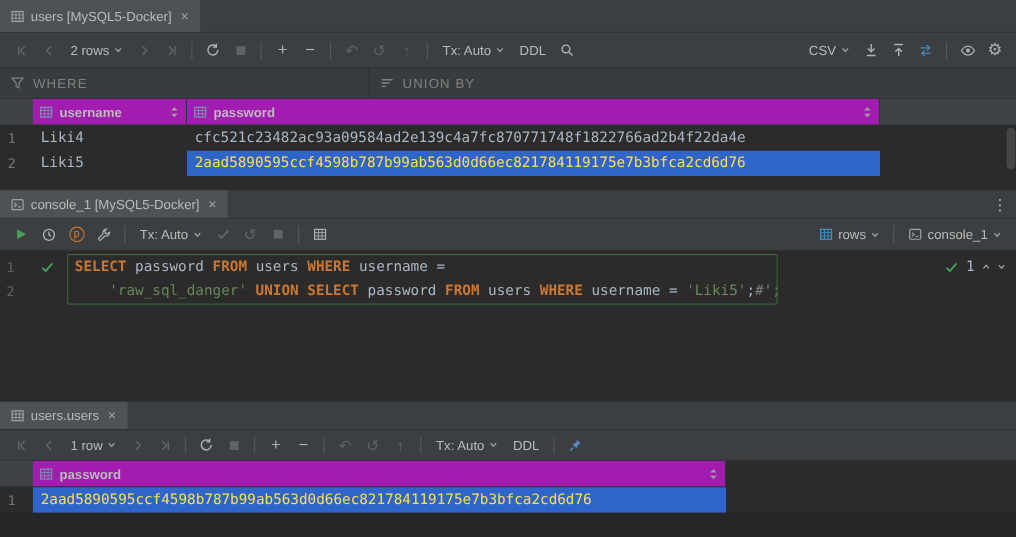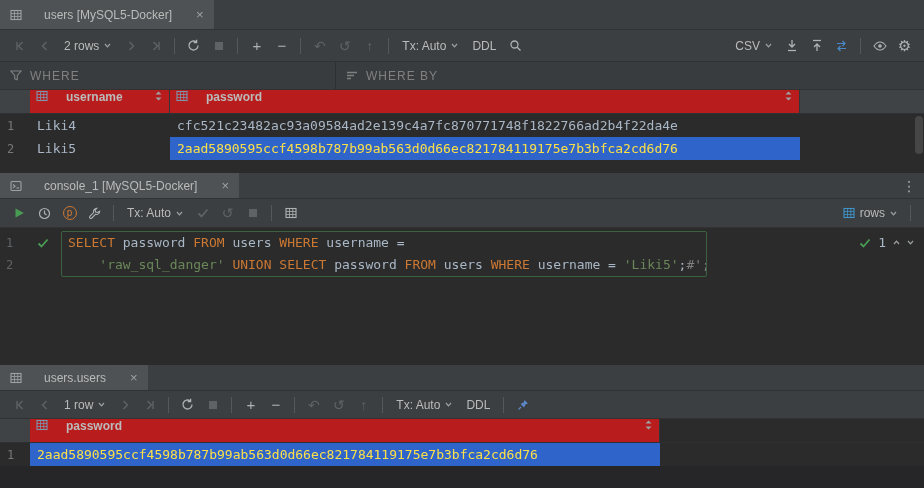--- a/index.html
+++ b/index.html
@@ -4,21 +4,21 @@
 <style>
   *{box-sizing:border-box;margin:0;padding:0}
   body{width:924px;height:488px;background:#2b2b2b;font-family:"Liberation Sans",sans-serif;overflow:hidden}
   .app{display:flex;flex-direction:column;width:924px;height:488px;font-size:12px;color:#bbbbbb;user-select:none}
   .icon{display:inline-flex;align-items:center;justify-content:center;line-height:1}
   .icon svg{display:block}
 
   
   .tabbar{flex:0 0 30px;background:#3c3f41;display:flex;align-items:stretch;border-bottom:1px solid #323232}
   .tabbar.small{flex:0 0 26px}
-  .tab{display:flex;align-items:center;gap:22px;padding:0 10px;color:#bbbbbb;cursor:default}
+  .tab{display:flex;align-items:center;gap:6px;padding:0 10px;color:#bbbbbb;cursor:default}
   .tab.active{background:#4e5254}
   .tab-close{color:#9da2a5;font-size:13px;margin-left:2px}
   .kebab{margin-left:auto;margin-right:6px;align-self:center;color:#afb1b3;font-size:14px;width:18px;height:18px;display:flex;align-items:center;justify-content:center}
 
   
   .toolbar{flex:0 0 32px;background:#3c3f41;border-bottom:1px solid #323232;display:flex;align-items:center;padding:0 8px;gap:2px}
   .toolbar.h29{flex:0 0 29px}
   .toolbar.h28{flex:0 0 28px}
   .tbtn{min-width:23px;height:23px;display:inline-flex;align-items:center;justify-content:center;color:#afb1b3;font-size:14px}
   .tbtn.dis{color:#5f6365}
@@ -32,21 +32,21 @@
   .pcircle{display:inline-flex;width:14px;height:14px;border:1px solid var(--keyword-orange,#cc7832);border-radius:50%;color:var(--keyword-orange,#cc7832);font-size:10px;align-items:center;justify-content:center;font-family:"DejaVu Sans Mono",monospace}
 
   
   .filterbar{flex:0 0 28px;background:#393c3e;border-bottom:1px solid #323232;display:flex;align-items:center;color:#808080}
   .filter-half{display:flex;align-items:center;gap:8px;padding:0 10px;height:100%;letter-spacing:1px}
   .filter-half.where{width:336px;border-right:1px solid #2f2f2f}
 
   
   .grid-header{flex:0 0 24px;background:#3f4345;display:flex;color:#bbbbbb;border-bottom:1px solid #2e3133}
   .grid-header.bottomg{background:transparent}
-  .hcell{display:flex;align-items:flex-start;gap:18px;padding:0 6px;border-right:1px solid #333638;font-weight:bold;background:#b91c1c}
+  .hcell{display:flex;align-items:center;gap:6px;padding:0 6px;border-right:1px solid #333638;font-weight:bold;background:#a21caf}
   .hcell .sort{margin-left:auto;color:#9da2a5}
   .hfill{flex:1;background:#3f4345}
   .hfill.darkfill{background:transparent}
   .gutter-cell{width:30px;flex:0 0 30px;color:#787878;display:flex;align-items:center;padding-left:7px;font-family:"DejaVu Sans Mono",monospace;font-size:12px}
   .gutter-cell.hdr{background:#3f4345}
   .grid-rows{background:#2b2b2b;position:relative}
   .grid-rows.toprows{flex:0 0 46px}
   .grid-rows.bottomrows{flex:0 0 23px}
   .grid-row{height:23px;display:flex;font-family:"DejaVu Sans Mono",monospace;font-size:13px;color:#a9b7c6}
   .cell{display:flex;align-items:center;padding:0 7px;white-space:nowrap;overflow:hidden}
@@ -56,21 +56,21 @@
   .bottom-fill{flex:0 0 22px;background:#262628}
 
   
   .editor{flex:1;background:#2b2b2b;position:relative;font-family:"DejaVu Sans Mono",monospace;font-size:13px;overflow:hidden}
   #editor-lines{padding-top:4px}
   .ed-line{display:flex;height:22px;line-height:22px}
   .ln{flex:0 0 26px;padding-left:6px;color:#606366;font-size:12px}
   .ln-mark{flex:0 0 34px;display:flex;align-items:center;justify-content:center}
   .ln-mark .icon{color:var(--exec-green,#499c54)}
   .code{white-space:pre;padding-left:8px}
-  .tok-keyword{color:var(--keyword-orange,#cc7832);font-weight:normal}
+  .tok-keyword{color:var(--keyword-orange,#cc7832);font-weight:bold}
   .tok-plain{color:#a9b7c6}
   .tok-string{color:var(--string-green,#6a8759)}
   .tok-comment{color:#808080}
   .exec-box{position:absolute;left:61px;top:3px;width:646px;height:46px;border:1px solid #3c6240;border-radius:2px;pointer-events:none}
   .inspections{position:absolute;right:10px;top:7px;display:flex;align-items:center;gap:7px;color:#a9b7c6}
   .inspections .ok{color:var(--exec-green,#499c54)}
 
   .tbl-gray{color:#9da2a5}
   .tbl-blue{color:var(--accent-blue,#3d94c9)}
   .tbl-header{color:#7d94ad}
@@ -208,21 +208,21 @@
           </svg>
         </span>
       <span>WHERE</span>
     </div>
     <div class="filter-half">
       <span class="icon">
           <svg width="12" height="11" viewBox="0 0 12 11">
             <path d="M1 2.5 H11 M1 5.5 H8 M1 8.5 H5" stroke="currentColor" stroke-width="1.3"></path>
           </svg>
         </span>
-      <span>WHERE BY</span>
+      <span>UNION BY</span>
     </div>
   </div>
 
   <div class="grid-header">
     <div class="gutter-cell hdr"></div>
     <div class="hcell" style="width:140px">
       <span class="icon tbl-header">
           <svg width="12" height="12" viewBox="0 0 12 12">
             <rect x="1" y="1.5" width="10" height="9" stroke="currentColor" fill="none" stroke-width="1.1"></rect>
             <path d="M1 4.5 H11 M1 7.5 H11 M4.5 1.5 V10.5 M7.75 1.5 V10.5" stroke="currentColor" stroke-width="0.8" fill="none"></path>
@@ -341,20 +341,35 @@
           </svg>
         </span>
       <span>rows</span>
       <span class="icon chev">
           <svg width="7" height="5" viewBox="0 0 7 5">
             <path d="M1 1 L3.5 3.8 L6 1" stroke="currentColor" fill="none" stroke-width="1.2"></path>
           </svg>
         </span>
     </span>
     <span class="sep"></span>
+    <span class="dd">
+      <span class="icon tbl-gray">
+          <svg width="12" height="12" viewBox="0 0 12 12">
+            <rect x="1" y="1.5" width="10" height="9" rx="1" stroke="currentColor" fill="none" stroke-width="1.1"></rect>
+            <path d="M3 4.5 L5 6.2 L3 7.9" stroke="currentColor" fill="none" stroke-width="1.1"></path>
+            <path d="M6.5 8 H9" stroke="currentColor" stroke-width="1.1"></path>
+          </svg>
+        </span>
+      <span>console_1</span>
+      <span class="icon chev">
+          <svg width="7" height="5" viewBox="0 0 7 5">
+            <path d="M1 1 L3.5 3.8 L6 1" stroke="currentColor" fill="none" stroke-width="1.2"></path>
+          </svg>
+        </span>
+    </span>
   </div>
 
   <div class="editor">
     <div class="exec-box"></div>
     <div id="editor-lines">
         <div class="ed-line">
           <span class="ln">1</span>
           <span class="ln-mark">
             <span class="icon">
               <svg width="12" height="10" viewBox="0 0 12 10">

